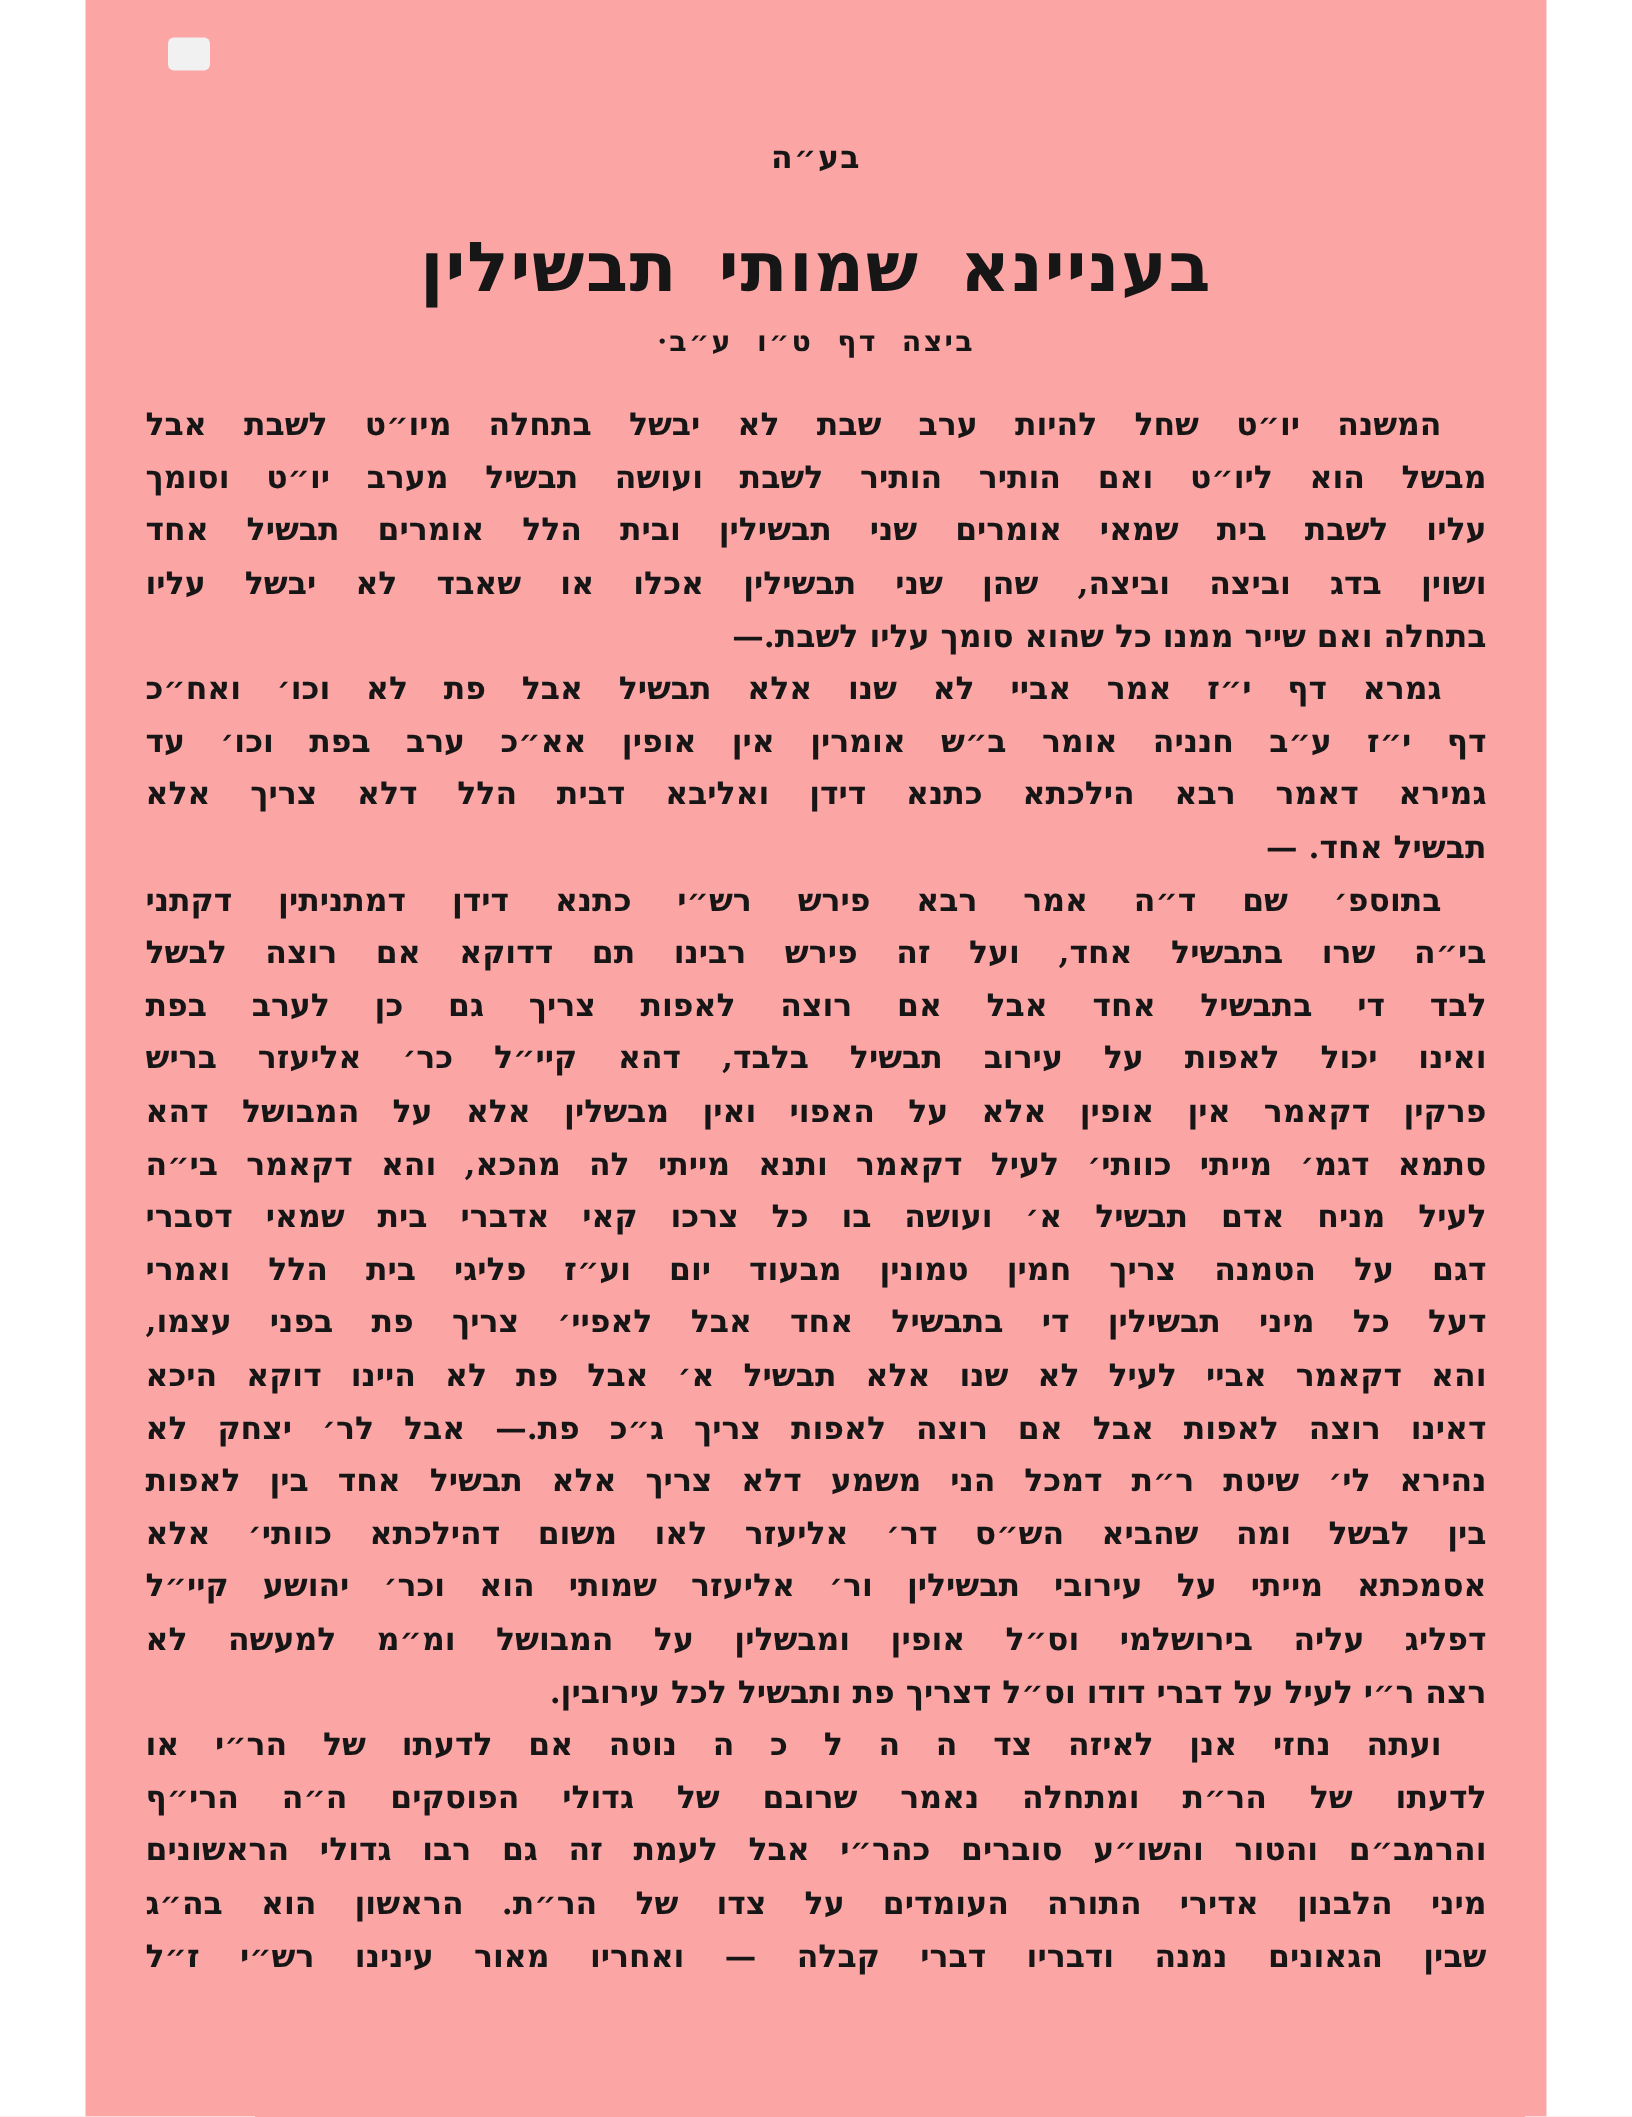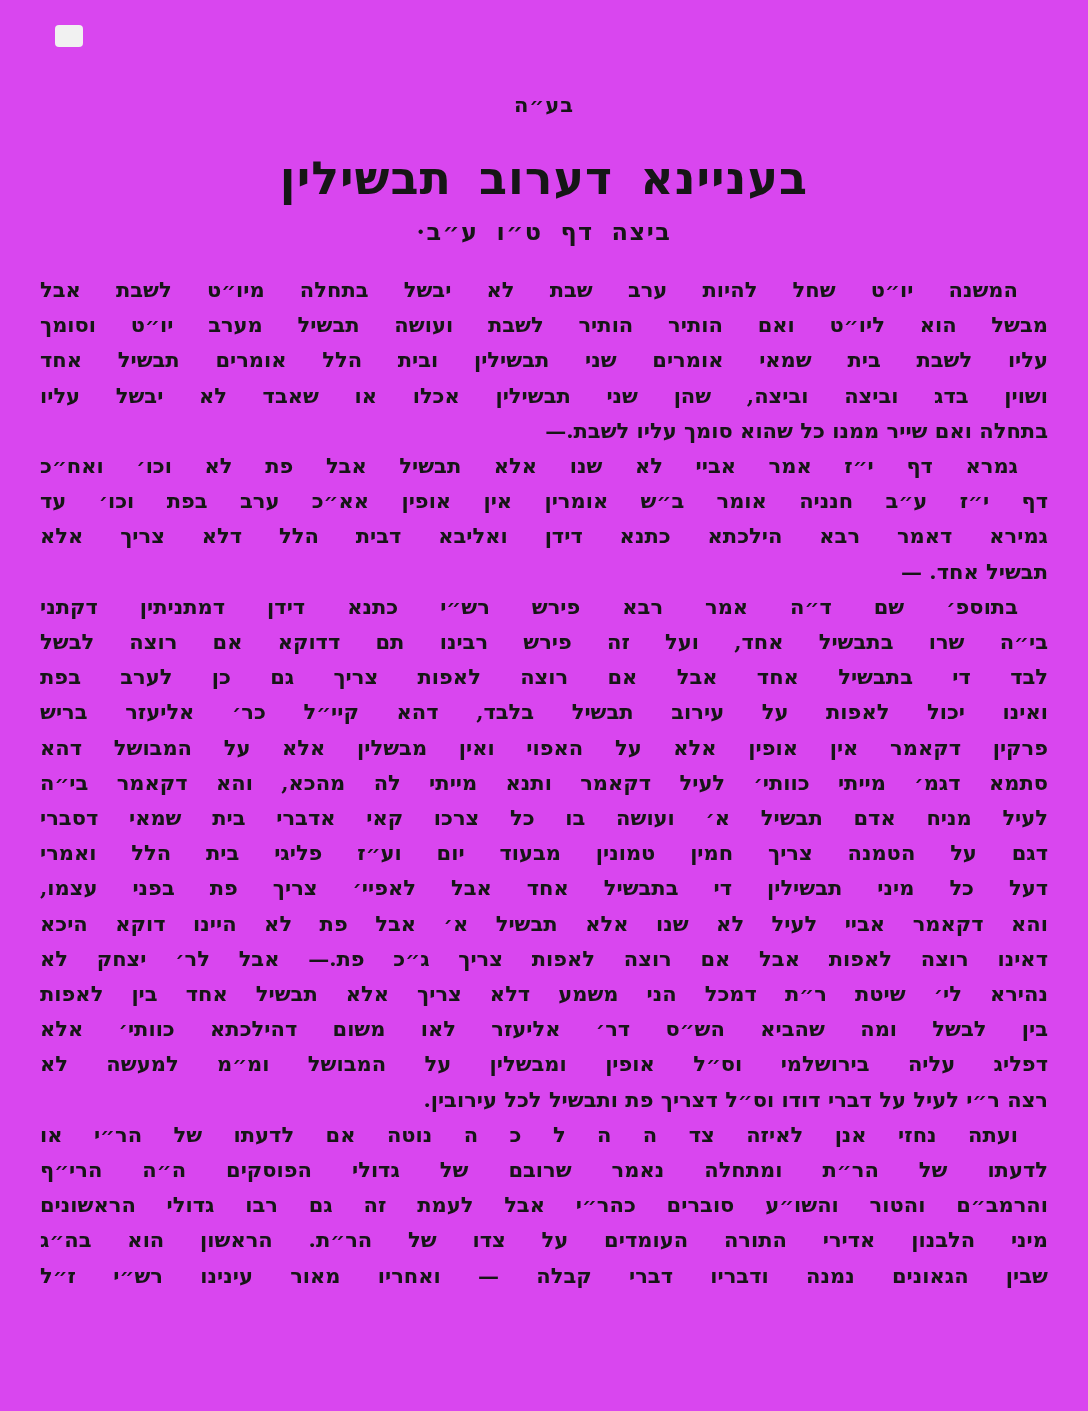--- a/index.html
+++ b/index.html
@@ -2,24 +2,24 @@
 <html lang="he" dir="rtl"><head>
 <meta charset="utf-8">
 <style>
   html, body {
     margin: 0;
     padding: 0;
     background: #ffffff;
   }
   .page {
     position: relative;
-    width: 1088px;
+    width: 974px;
     height: 1411px;
     margin: 0 auto;
-    background: #d946ef;
+    background: #fca5a5;
     color: #161616;
     font-family: "DejaVu Serif", "DejaVu Sans", serif;
     overflow: hidden;
     direction: rtl;
   }
   
   .smudge {
     position: absolute;
     left: 55px;
     top: 25px;
@@ -39,21 +39,21 @@
   }
   .title {
     margin-top: 34px;
     font-size: 46px;
     font-weight: bold;
     letter-spacing: 1px;
     word-spacing: 10px;
   }
   .subtitle {
     margin-top: 12px;
-    font-size: 24px;
+    font-size: 19px;
     font-weight: bold;
     letter-spacing: 1.5px;
     word-spacing: 8px;
   }
   .body-text {
     direction: rtl;
     margin: 26px 40px 0 40px;
   }
   .ln {
     font-size: 21px;
@@ -70,21 +70,21 @@
   }
 </style>
 </head>
 <body>
 
 <div class="page">
   <div class="smudge"></div>
 
   <div class="header">
     <div class="blessing">בע״ה</div>
-    <div class="title">בעניינא דערוב תבשילין</div>
+    <div class="title">בעניינא שמותי תבשילין</div>
     <div class="subtitle">ביצה דף ט״ו ע״ב·</div>
   </div>
 
   <div class="body-text">
     <div class="ln first">המשנה יו״ט שחל להיות ערב שבת לא יבשל בתחלה מיו״ט לשבת אבל</div>
     <div class="ln">מבשל הוא ליו״ט ואם הותיר הותיר לשבת ועושה תבשיל מערב יו״ט וסומך</div>
     <div class="ln">עליו לשבת בית שמאי אומרים שני תבשילין ובית הלל אומרים תבשיל אחד</div>
     <div class="ln">ושוין בדג וביצה וביצה, שהן שני תבשילין אכלו או שאבד לא יבשל עליו</div>
     <div class="ln end">בתחלה ואם שייר ממנו כל שהוא סומך עליו לשבת.—</div>
     <div class="ln first">גמרא דף י״ז אמר אביי לא שנו אלא תבשיל אבל פת לא וכו׳ ואח״כ</div>
@@ -97,20 +97,21 @@
     <div class="ln">ואינו יכול לאפות על עירוב תבשיל בלבד, דהא קיי״ל כר׳ אליעזר בריש</div>
     <div class="ln">פרקין דקאמר אין אופין אלא על האפוי ואין מבשלין אלא על המבושל דהא</div>
     <div class="ln">סתמא דגמ׳ מייתי כוותי׳ לעיל דקאמר ותנא מייתי לה מהכא, והא דקאמר בי״ה</div>
     <div class="ln">לעיל מניח אדם תבשיל א׳ ועושה בו כל צרכו קאי אדברי בית שמאי דסברי</div>
     <div class="ln">דגם על הטמנה צריך חמין טמונין מבעוד יום וע״ז פליגי בית הלל ואמרי</div>
     <div class="ln">דעל כל מיני תבשילין די בתבשיל אחד אבל לאפיי׳ צריך פת בפני עצמו,</div>
     <div class="ln">והא דקאמר אביי לעיל לא שנו אלא תבשיל א׳ אבל פת לא היינו דוקא היכא</div>
     <div class="ln">דאינו רוצה לאפות אבל אם רוצה לאפות צריך ג״כ פת.— אבל לר׳ יצחק לא</div>
     <div class="ln">נהירא לי׳ שיטת ר״ת דמכל הני משמע דלא צריך אלא תבשיל אחד בין לאפות</div>
     <div class="ln">בין לבשל ומה שהביא הש״ס דר׳ אליעזר לאו משום דהילכתא כוותי׳ אלא</div>
+    <div class="ln">אסמכתא מייתי על עירובי תבשילין ור׳ אליעזר שמותי הוא וכר׳ יהושע קיי״ל</div>
     <div class="ln">דפליג עליה בירושלמי וס״ל אופין ומבשלין על המבושל ומ״מ למעשה לא</div>
     <div class="ln end">רצה ר״י לעיל על דברי דודו וס״ל דצריך פת ותבשיל לכל עירובין.</div>
     <div class="ln first">ועתה נחזי אנן לאיזה צד ה ה ל כ ה נוטה אם לדעתו של הר״י או</div>
     <div class="ln">לדעתו של הר״ת ומתחלה נאמר שרובם של גדולי הפוסקים ה״ה הרי״ף</div>
     <div class="ln">והרמב״ם והטור והשו״ע סוברים כהר״י אבל לעמת זה גם רבו גדולי הראשונים</div>
     <div class="ln">מיני הלבנון אדירי התורה העומדים על צדו של הר״ת. הראשון הוא בה״ג</div>
     <div class="ln">שבין הגאונים נמנה ודבריו דברי קבלה — ואחריו מאור עינינו רש״י ז״ל</div>
   </div>
 </div>
 

